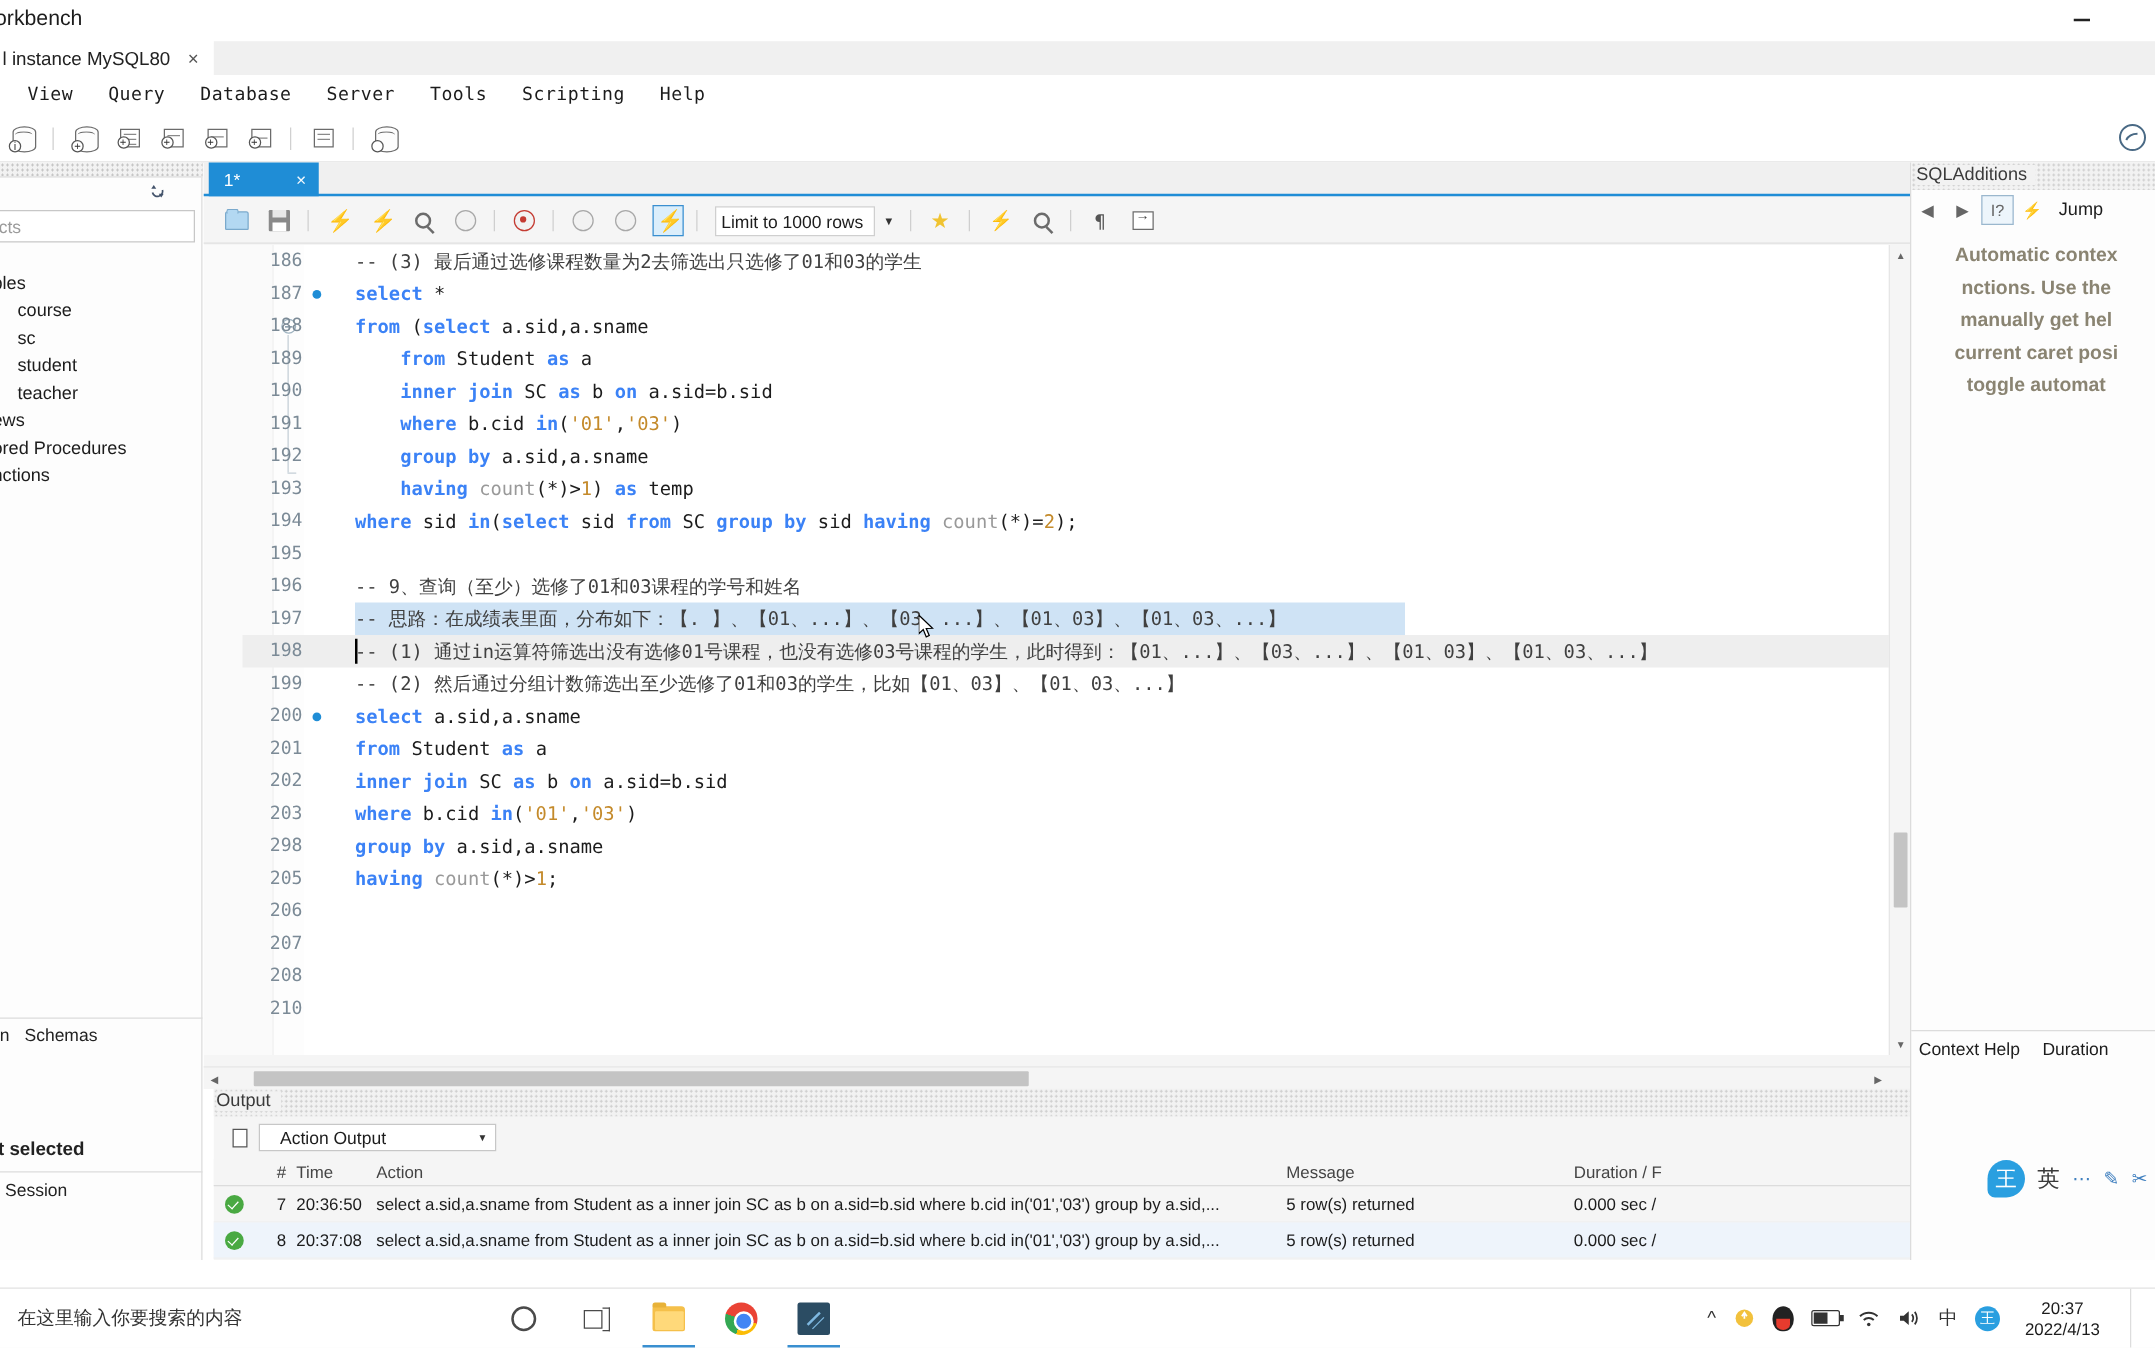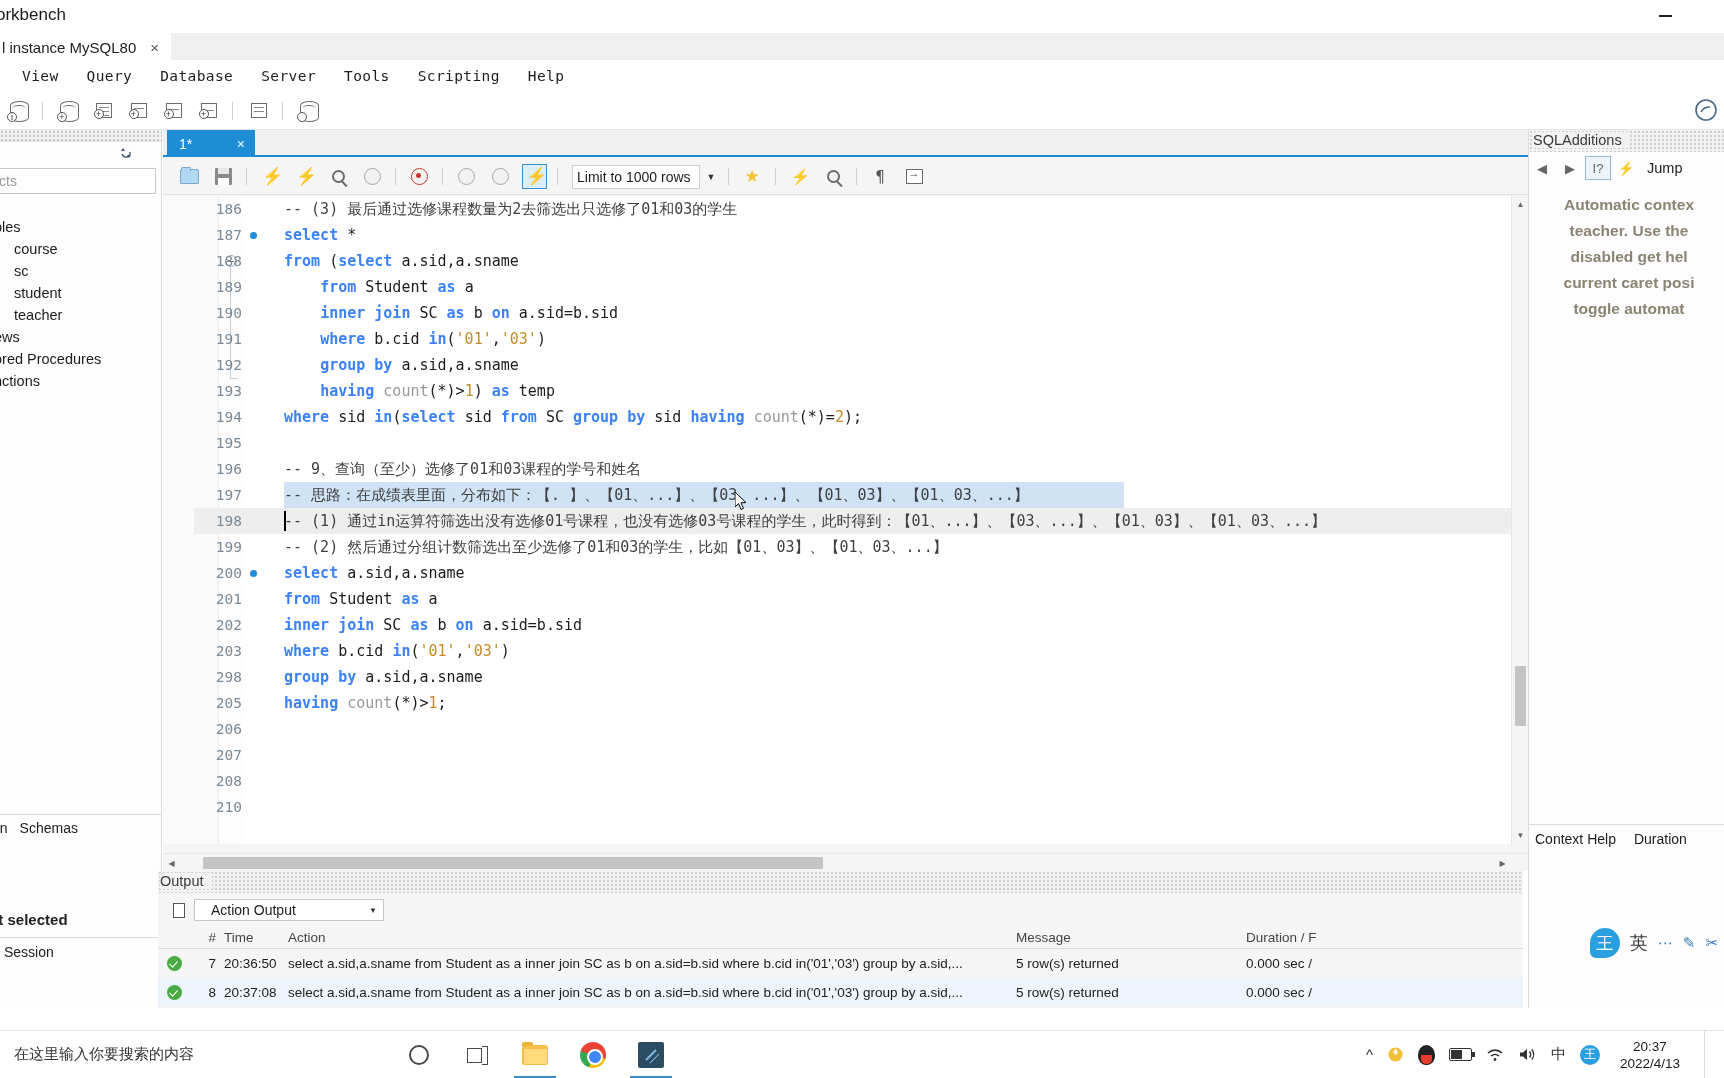--- a/index.html
+++ b/index.html
@@ -356,21 +356,21 @@
   }
   .hscroll .arrow.lt { left:0; }
   .hscroll .arrow.rt { right:17px; }
   .hscroll .thumb {
     position:absolute; left:40px; top:3px; width:620px; height:12px;
     background:#c4c4c4; border-radius:1px;
   }
 
   
   .output-panel {
-    position: absolute; left: 158px; top: 871px;
+    position: absolute; left: 171px; top: 871px;
     width: 1365px; height: 137px;
     background: #f5f5f5;
   }
   .out-titlebar {
     position: absolute; left:0; top:0; width:100%; height:22px;
     background-image: radial-gradient(circle, #cfcfcf 0.8px, transparent 0.9px);
     background-size: 4px 4px;
     background-color: #f2f2f2;
   }
   .out-title {
@@ -966,22 +966,22 @@
     </div>
     <div class="rp-toolbar">
       <div class="rp-tico">◀</div>
       <div class="rp-tico">▶</div>
       <div class="rp-tico boxed">I?</div>
       <div class="rp-tico">⚡</div>
       <div class="rp-jump">Jump</div>
     </div>
     <div class="rp-msg">
       <div>Automatic contex</div>
-      <div>teacher. Use the</div>
-      <div>disabled get hel</div>
+      <div>nctions. Use the</div>
+      <div>manually get hel</div>
       <div>current caret posi</div>
       <div>toggle automat</div>
     </div>
     <div class="rp-bottom-tabs">
       <span>Context Help</span>
       <span>Duration</span>
     </div>
     <div class="rp-ime">
       <span class="ime-logo">王</span>
       <span class="ime-txt">英</span>

